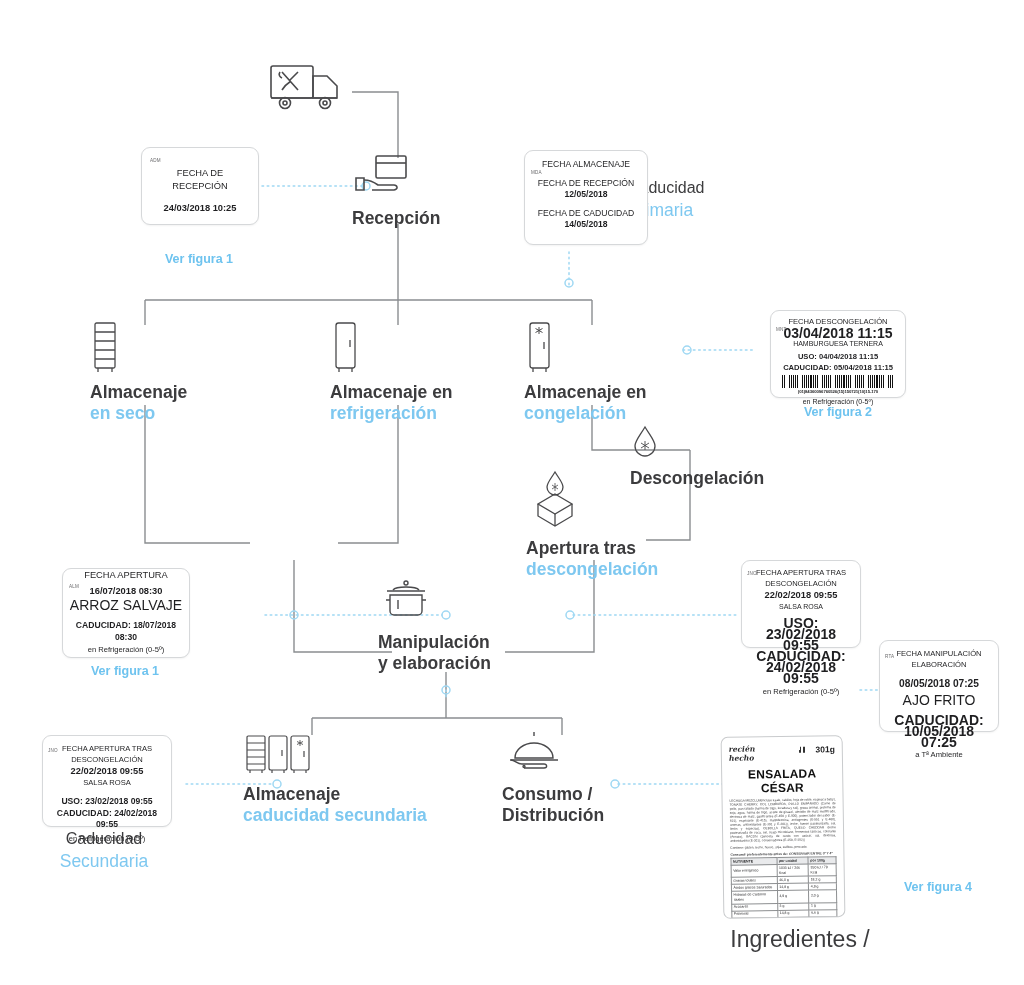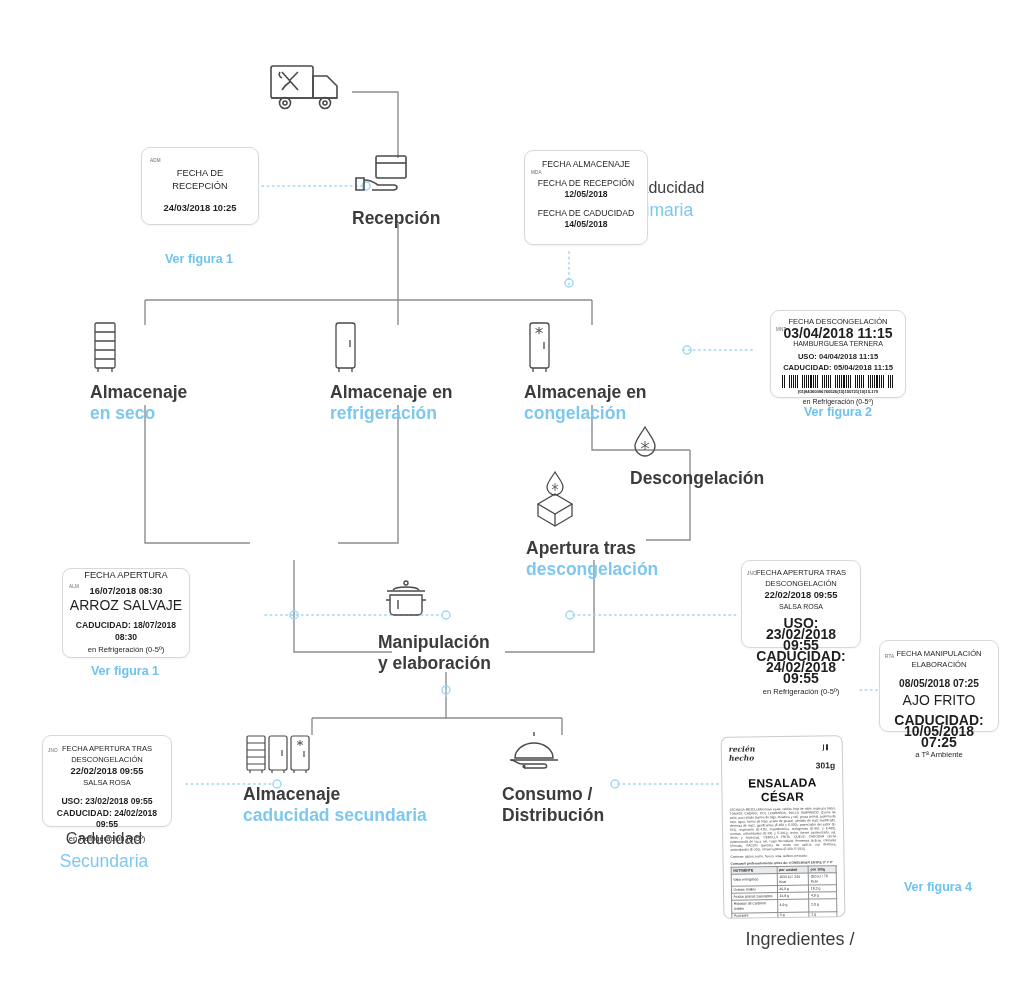--- a/index.html
+++ b/index.html
@@ -46,33 +46,33 @@
   .bcnum{font-size:4.3px;text-align:center;color:#1f1f21;font-weight:700;letter-spacing:-.1px;margin-top:.5px;}
 
   
   .nlabel{
     position:absolute;background:#fff;border:1px solid #c9cbcd;border-radius:7px;
     box-sizing:border-box;padding:8px 7px 6px 7px;overflow:hidden;
     transform:rotate(-0.9deg);
   }
   .nl-top{display:flex;align-items:flex-start;justify-content:space-between;}
   .nl-logo{font-family:"DejaVu Serif",serif;font-style:italic;font-size:7.5px;line-height:8.5px;color:#2a2a2c;font-weight:700;}
-  .nl-w{font-size:8.5px;font-weight:700;color:#1f1f21;display:flex;align-items:center;gap:10px;flex-direction:column;}
+  .nl-w{font-size:8.5px;font-weight:700;color:#1f1f21;display:flex;align-items:center;gap:10px;}
   .nl-wicon{display:inline-block;width:7px;height:6px;
     background:repeating-linear-gradient(90deg,#333 0 .7px,#fff .7px 1.4px);}
   .nl-title{text-align:center;font-size:12px;font-weight:700;color:#111;margin:5px 0 3px 0;letter-spacing:.2px;}
   .nl-ing{font-size:3.15px;line-height:4.05px;text-align:justify;color:#3d3d3f;}
   .nl-small{font-size:3.2px;line-height:4.2px;color:#3d3d3f;margin-top:2px;}
   .nl-meta{display:flex;justify-content:space-between;font-size:3.3px;color:#3d3d3f;margin-top:3px;font-weight:700;}
   table.nut{width:100%;border-collapse:collapse;margin-top:1.5px;}
   table.nut th,table.nut td{border:.4px solid #8d8f91;font-size:3.5px;line-height:5.2px;padding:.4px 1.5px;color:#2a2a2c;}
   table.nut th{background:#e9eaec;font-weight:700;text-align:left;}
   table.nut td.r{text-align:left;}
 
-  .botcap{position:absolute;text-align:center;font-size:18px;line-height:22px;color:#3c3c3e;font-weight:500;}
+  .botcap{position:absolute;text-align:center;font-size:23px;line-height:22px;color:#3c3c3e;font-weight:500;}
 </style>
 </head>
 <body>
 
 <div id="canvas">
 
   <svg class="wires" viewBox="0 0 1024 985" xmlns="http://www.w3.org/2000/svg">
     <g fill="none" stroke="#8a8d90" stroke-width="1.4">
 
       <path d="M352 92 H398 V158"></path>

